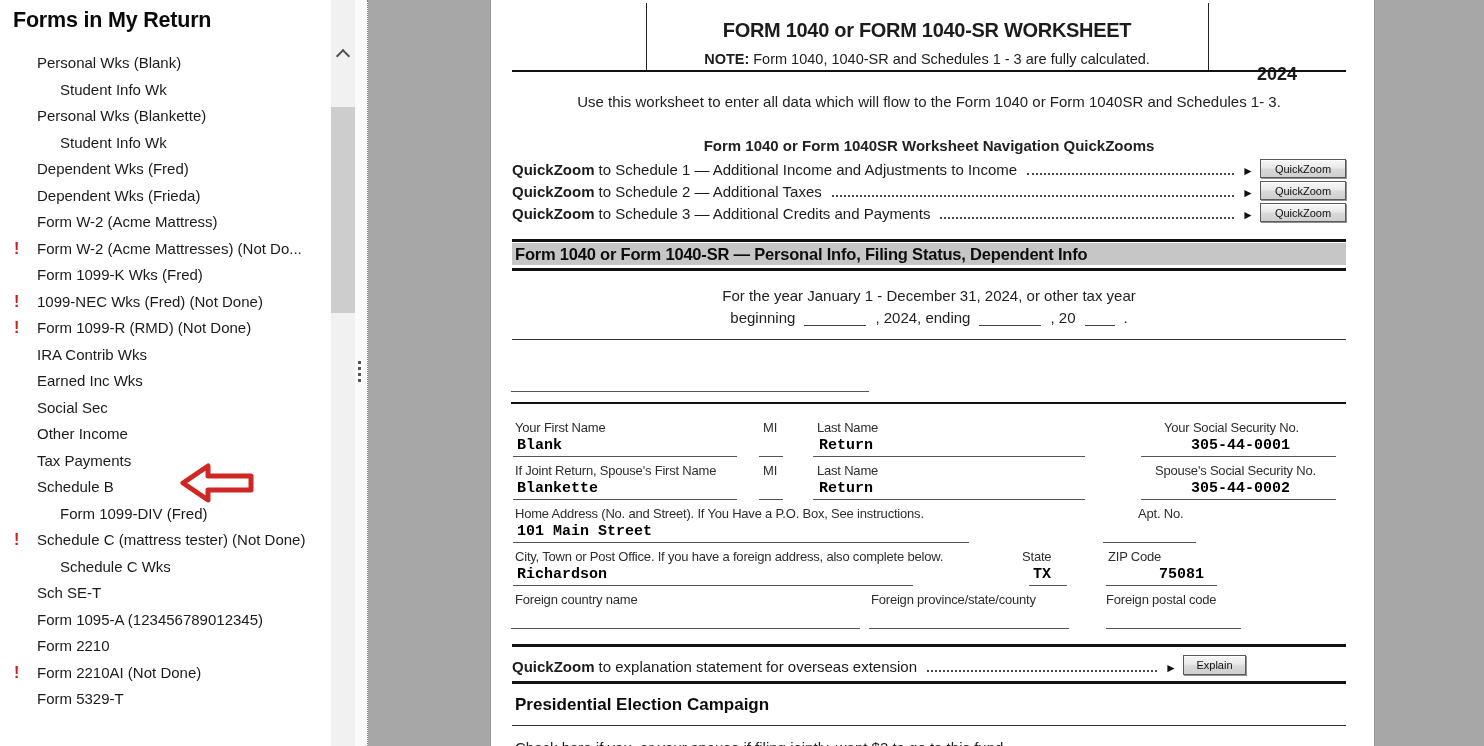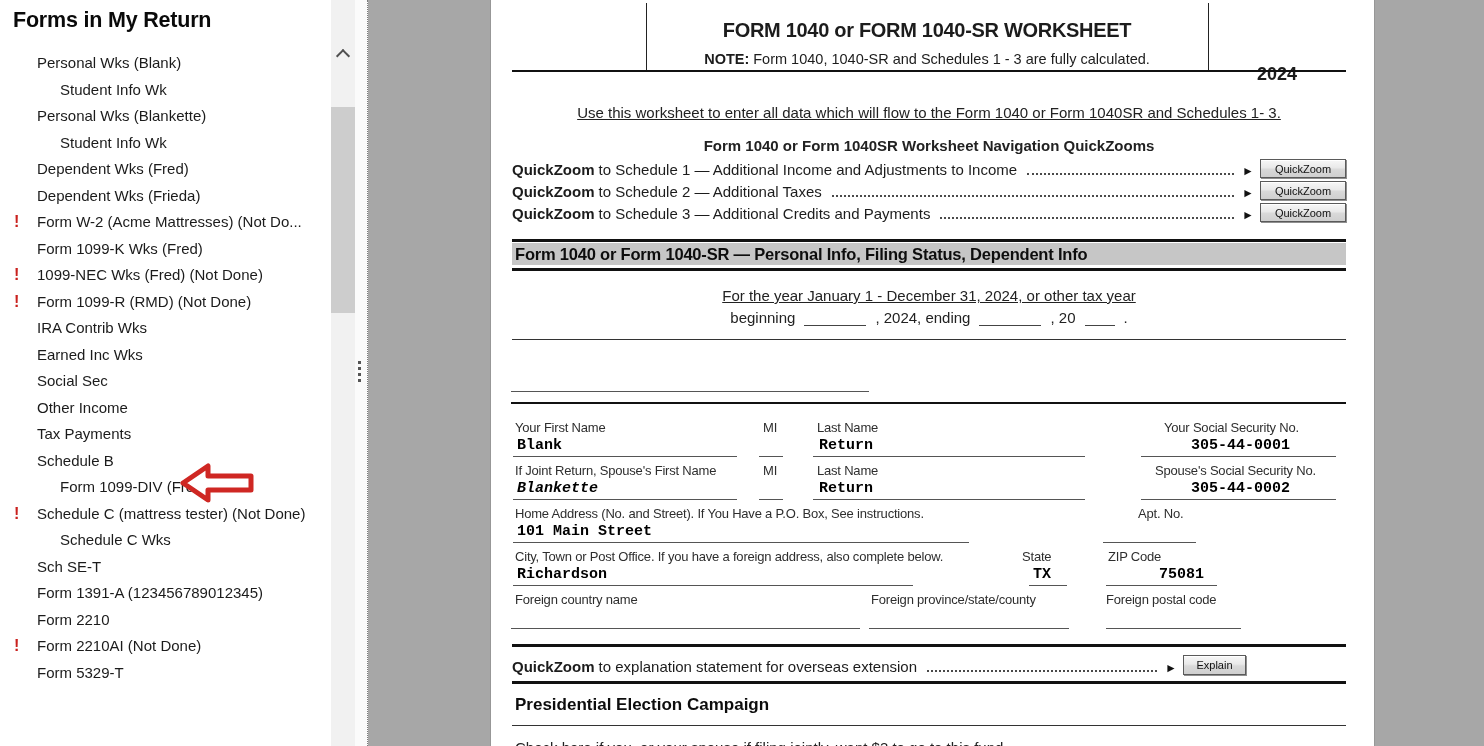--- a/index.html
+++ b/index.html
@@ -75,35 +75,36 @@
 
 <div id="sidebar">
   <div id="sb-title">Forms in My Return</div>
   <div id="sb-list">
       <div class="sb-item"><span>Personal Wks (Blank)</span></div>
       <div class="sb-item ind"><span>Student Info Wk</span></div>
       <div class="sb-item"><span>Personal Wks (Blankette)</span></div>
       <div class="sb-item ind"><span>Student Info Wk</span></div>
       <div class="sb-item"><span>Dependent Wks (Fred)</span></div>
       <div class="sb-item"><span>Dependent Wks (Frieda)</span></div>
+      <div class="sb-item"><span>Form W-2 (Acme Mattress)</span></div>
       <div class="sb-item"><span class="sb-alert">!</span><span>Form W-2 (Acme Mattresses) (Not Do...</span></div>
       <div class="sb-item"><span>Form 1099-K Wks (Fred)</span></div>
       <div class="sb-item"><span class="sb-alert">!</span><span>1099-NEC Wks (Fred) (Not Done)</span></div>
       <div class="sb-item"><span class="sb-alert">!</span><span>Form 1099-R (RMD) (Not Done)</span></div>
       <div class="sb-item"><span>IRA Contrib Wks</span></div>
       <div class="sb-item"><span>Earned Inc Wks</span></div>
       <div class="sb-item"><span>Social Sec</span></div>
       <div class="sb-item"><span>Other Income</span></div>
       <div class="sb-item"><span>Tax Payments</span></div>
       <div class="sb-item"><span>Schedule B</span></div>
       <div class="sb-item ind"><span>Form 1099-DIV (Fred)</span></div>
       <div class="sb-item"><span class="sb-alert">!</span><span>Schedule C (mattress tester) (Not Done)</span></div>
       <div class="sb-item ind"><span>Schedule C Wks</span></div>
       <div class="sb-item"><span>Sch SE-T</span></div>
-      <div class="sb-item"><span>Form 1391-A (123456789012345)</span></div>
+      <div class="sb-item"><span>Form 1095-A (123456789012345)</span></div>
       <div class="sb-item"><span>Form 2210</span></div>
       <div class="sb-item"><span class="sb-alert">!</span><span>Form 2210AI (Not Done)</span></div>
       <div class="sb-item"><span>Form 5329-T</span></div>
     </div>
 </div>
 
 <svg id="pointer-arrow" viewBox="0 0 74 40">
   <polygon points="3,20 28,3 28,13 71,13 71,27 28,27 28,37" fill="#ffffff" stroke="#cf2723" stroke-width="5" stroke-linejoin="round"></polygon>
 </svg>
 
@@ -128,21 +129,21 @@
 
   <div class="vline" style="left:155px;top:3px;height:68px;"></div>
   <div class="vline" style="left:717px;top:3px;height:68px;"></div>
   <div class="abs c" id="hd-title">FORM 1040 or FORM 1040-SR WORKSHEET</div>
   <div class="abs c" id="hd-note">
     <b>NOTE:</b><span>Form 1040, 1040-SR and Schedules 1 - 3 are fully calculated.</span>
   </div>
   <div class="abs c" id="hd-year">2024</div>
   <div class="hline" style="left:21px;top:70px;width:834px;height:2px;"></div>
 
-  <div class="intro c" style="top:104px;text-decoration:underline;">Use this worksheet to enter all data which will flow to the Form 1040 or Form 1040SR and Schedules 1- 3.</div>
+  <div class="intro c" style="top:93px;">Use this worksheet to enter all data which will flow to the Form 1040 or Form 1040SR and Schedules 1- 3.</div>
   <div class="intro c" style="top:137px;font-weight:bold;">Form 1040 or Form 1040SR Worksheet Navigation QuickZooms</div>
 
   <div id="qz-rows">
       <div class="qz-row">
         <b>QuickZoom</b>
         <span>to Schedule 1 — Additional Income and Adjustments to Income</span>
         <span class="leader"></span>
         <span class="marker">►</span>
         <button class="btn qzb">QuickZoom</button>
       </div>
@@ -159,21 +160,21 @@
         <span class="leader"></span>
         <span class="marker">►</span>
         <button class="btn qzb">QuickZoom</button>
       </div>
     </div>
 
   <div class="hline" style="left:21px;top:239px;width:834px;height:3px;"></div>
   <div id="banner-bar">Form 1040 or Form 1040-SR — Personal Info, Filing Status, Dependent Info</div>
   <div class="hline" style="left:21px;top:268px;width:834px;height:3px;"></div>
 
-  <div class="intro c" style="top:287px;text-decoration:underline;">For the year January 1 - December 31, 2024, or other tax year</div>
+  <div class="intro c" style="top:287px;">For the year January 1 - December 31, 2024, or other tax year</div>
   <div class="intro" id="ty2" style="top:309px;">
     <span>beginning</span>
       <span class="blank w60"></span>
       <span>,  2024, ending</span>
       <span class="blank w60"></span>
       <span>,  20</span>
       <span class="blank w28"></span>
       <span>.</span>
   </div>
   <div class="hline" style="left:21px;top:339px;width:834px;height:1px;background:#333;"></div>
@@ -190,21 +191,21 @@
   <div class="val" style="left:700px;top:437px;">305-44-0001</div>
   <div class="fline" style="left:22px;top:456px;width:224px;"></div>
   <div class="fline" style="left:268px;top:456px;width:24px;"></div>
   <div class="fline" style="left:322px;top:456px;width:272px;"></div>
   <div class="fline" style="left:650px;top:456px;width:195px;"></div>
 
   <div class="lbl" style="left:24px;top:463px;">If Joint Return, Spouse's First Name</div>
   <div class="lbl" style="left:272px;top:463px;">MI</div>
   <div class="lbl" style="left:326px;top:463px;">Last Name</div>
   <div class="lbl" style="left:664px;top:463px;">Spouse's Social Security No.</div>
-  <div class="val" style="left:26px;top:480px;font-style:italic;">Blankette</div>
+  <div class="val" style="left:26px;top:480px;">Blankette</div>
   <div class="val" style="left:328px;top:480px;">Return</div>
   <div class="val" style="left:700px;top:480px;">305-44-0002</div>
   <div class="fline" style="left:22px;top:499px;width:224px;"></div>
   <div class="fline" style="left:268px;top:499px;width:24px;"></div>
   <div class="fline" style="left:322px;top:499px;width:272px;"></div>
   <div class="fline" style="left:650px;top:499px;width:195px;"></div>
 
   <div class="lbl" style="left:24px;top:506px;">Home Address (No. and Street). If You Have a P.O. Box, See instructions.</div>
   <div class="lbl" style="left:613px;top:506px;margin-left:34px;">Apt.  No.</div>
   <div class="val" style="left:26px;top:523px;">101 Main Street</div>

